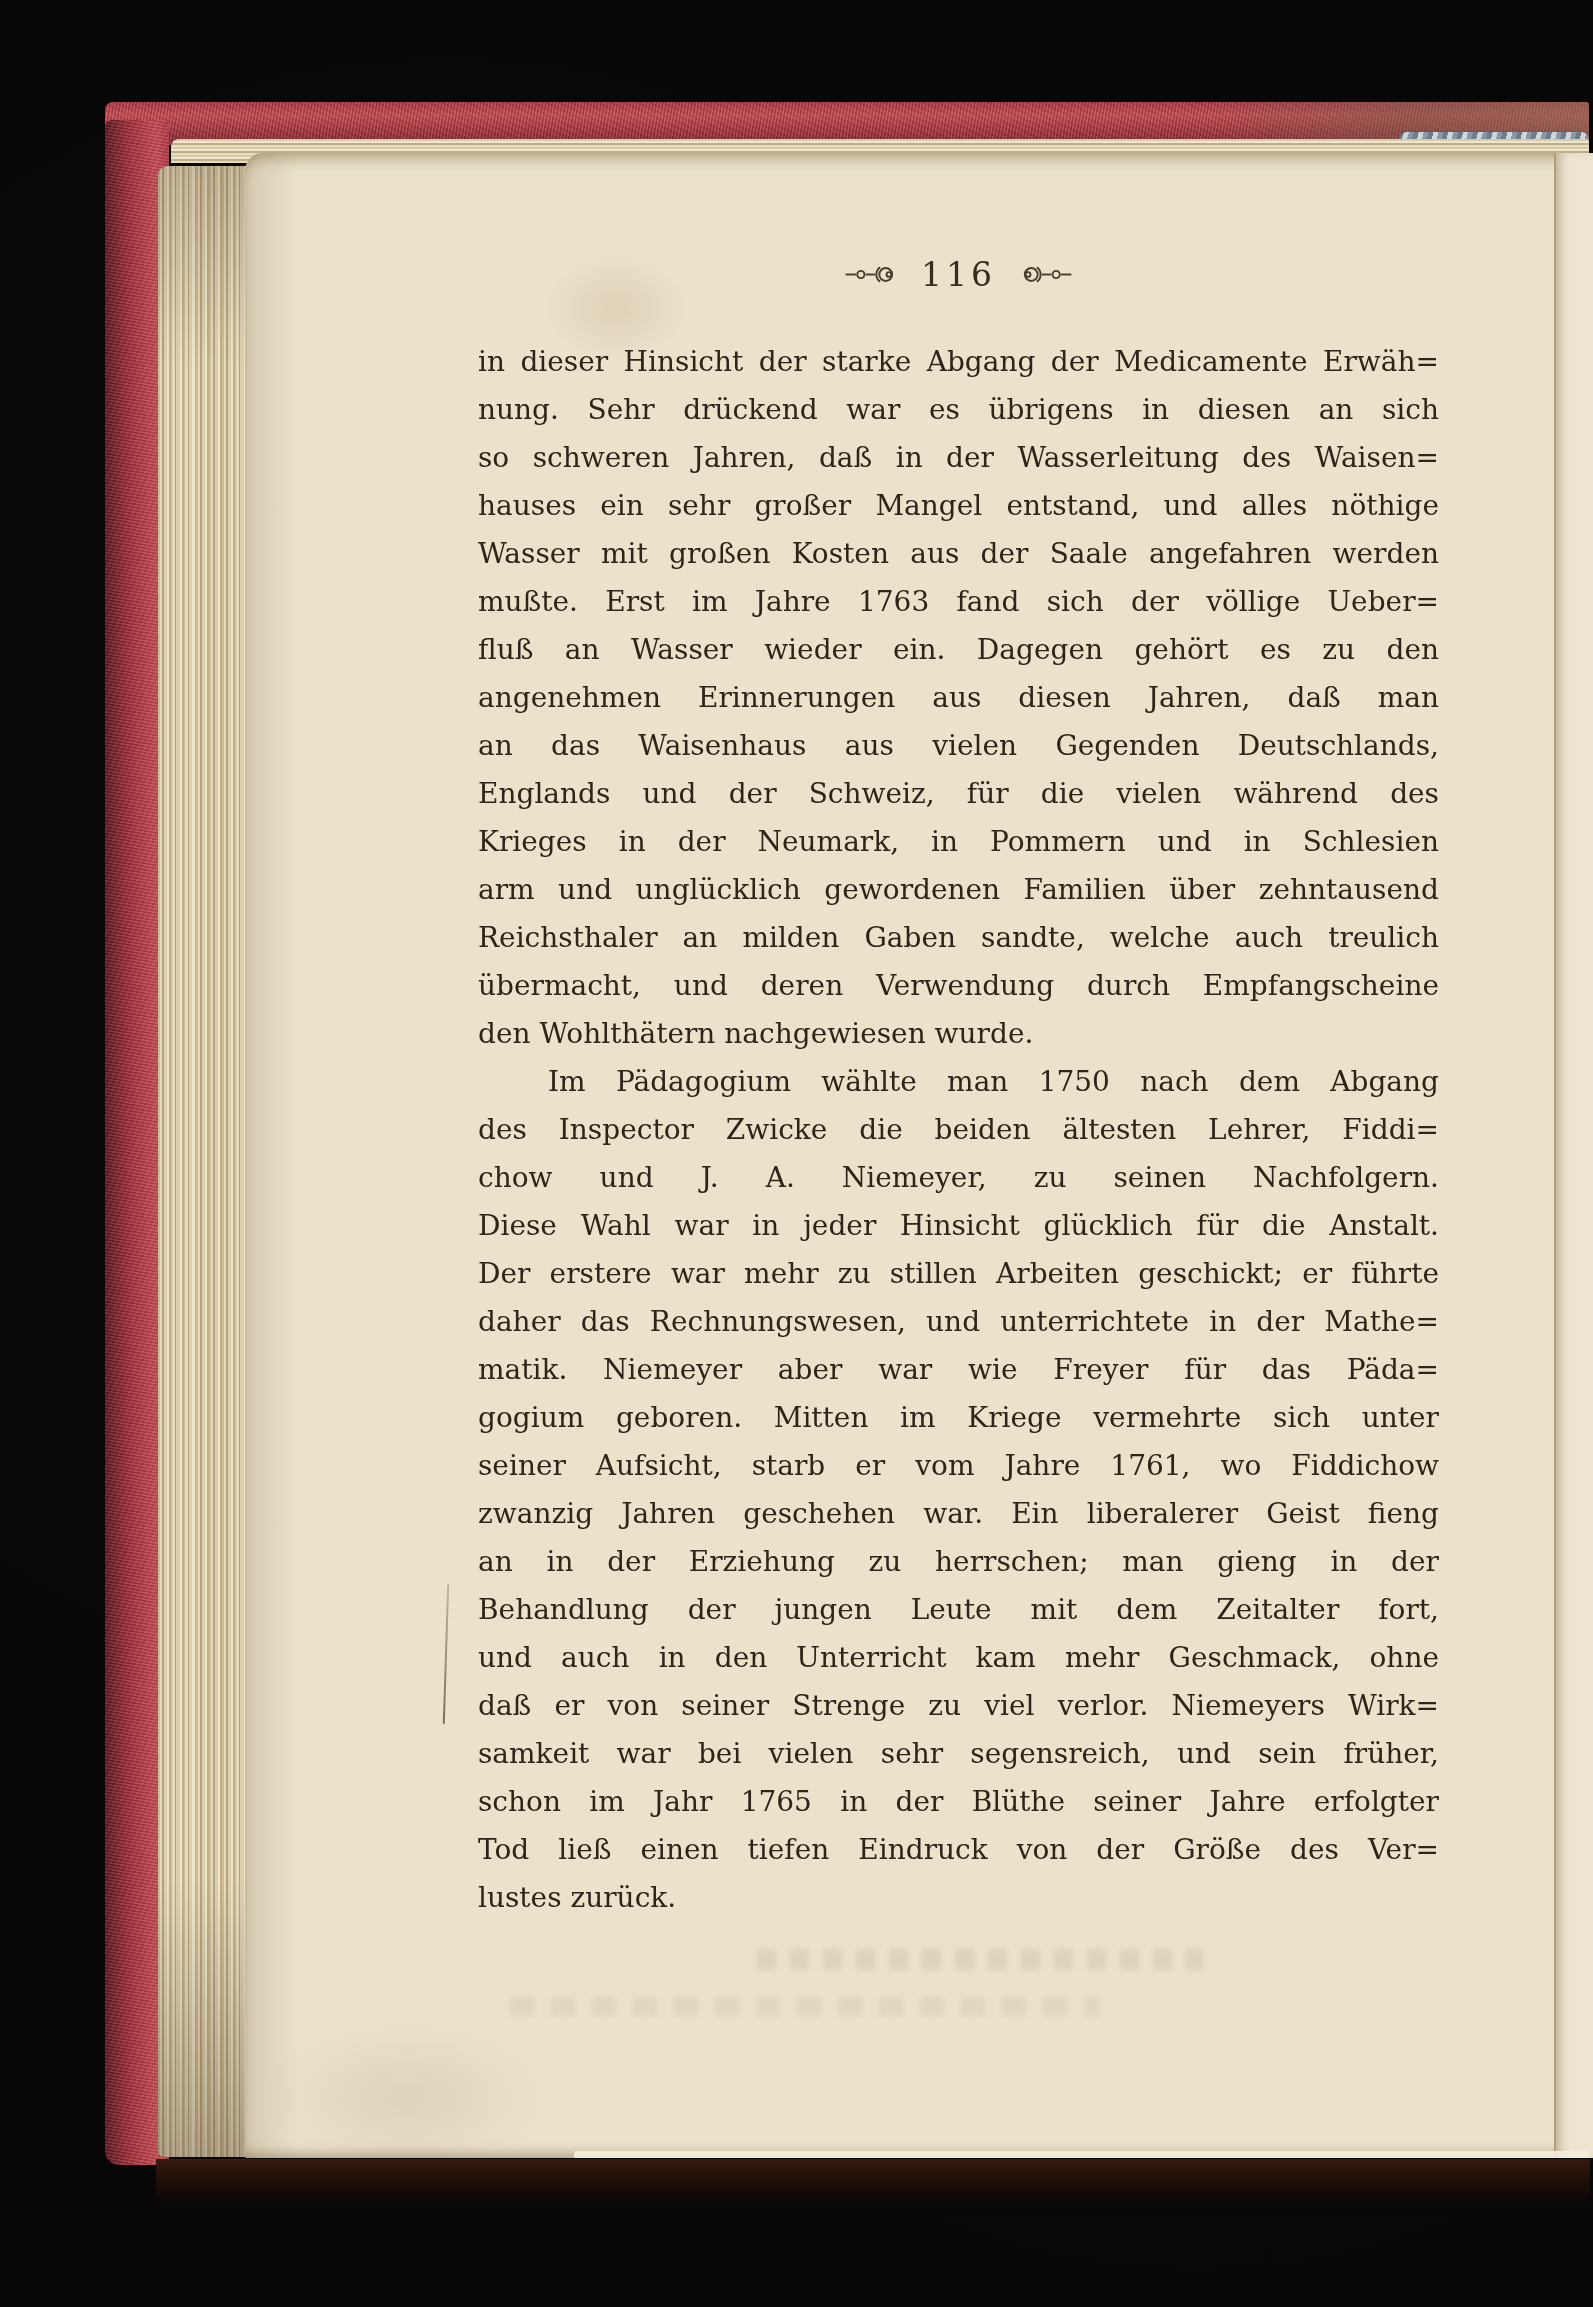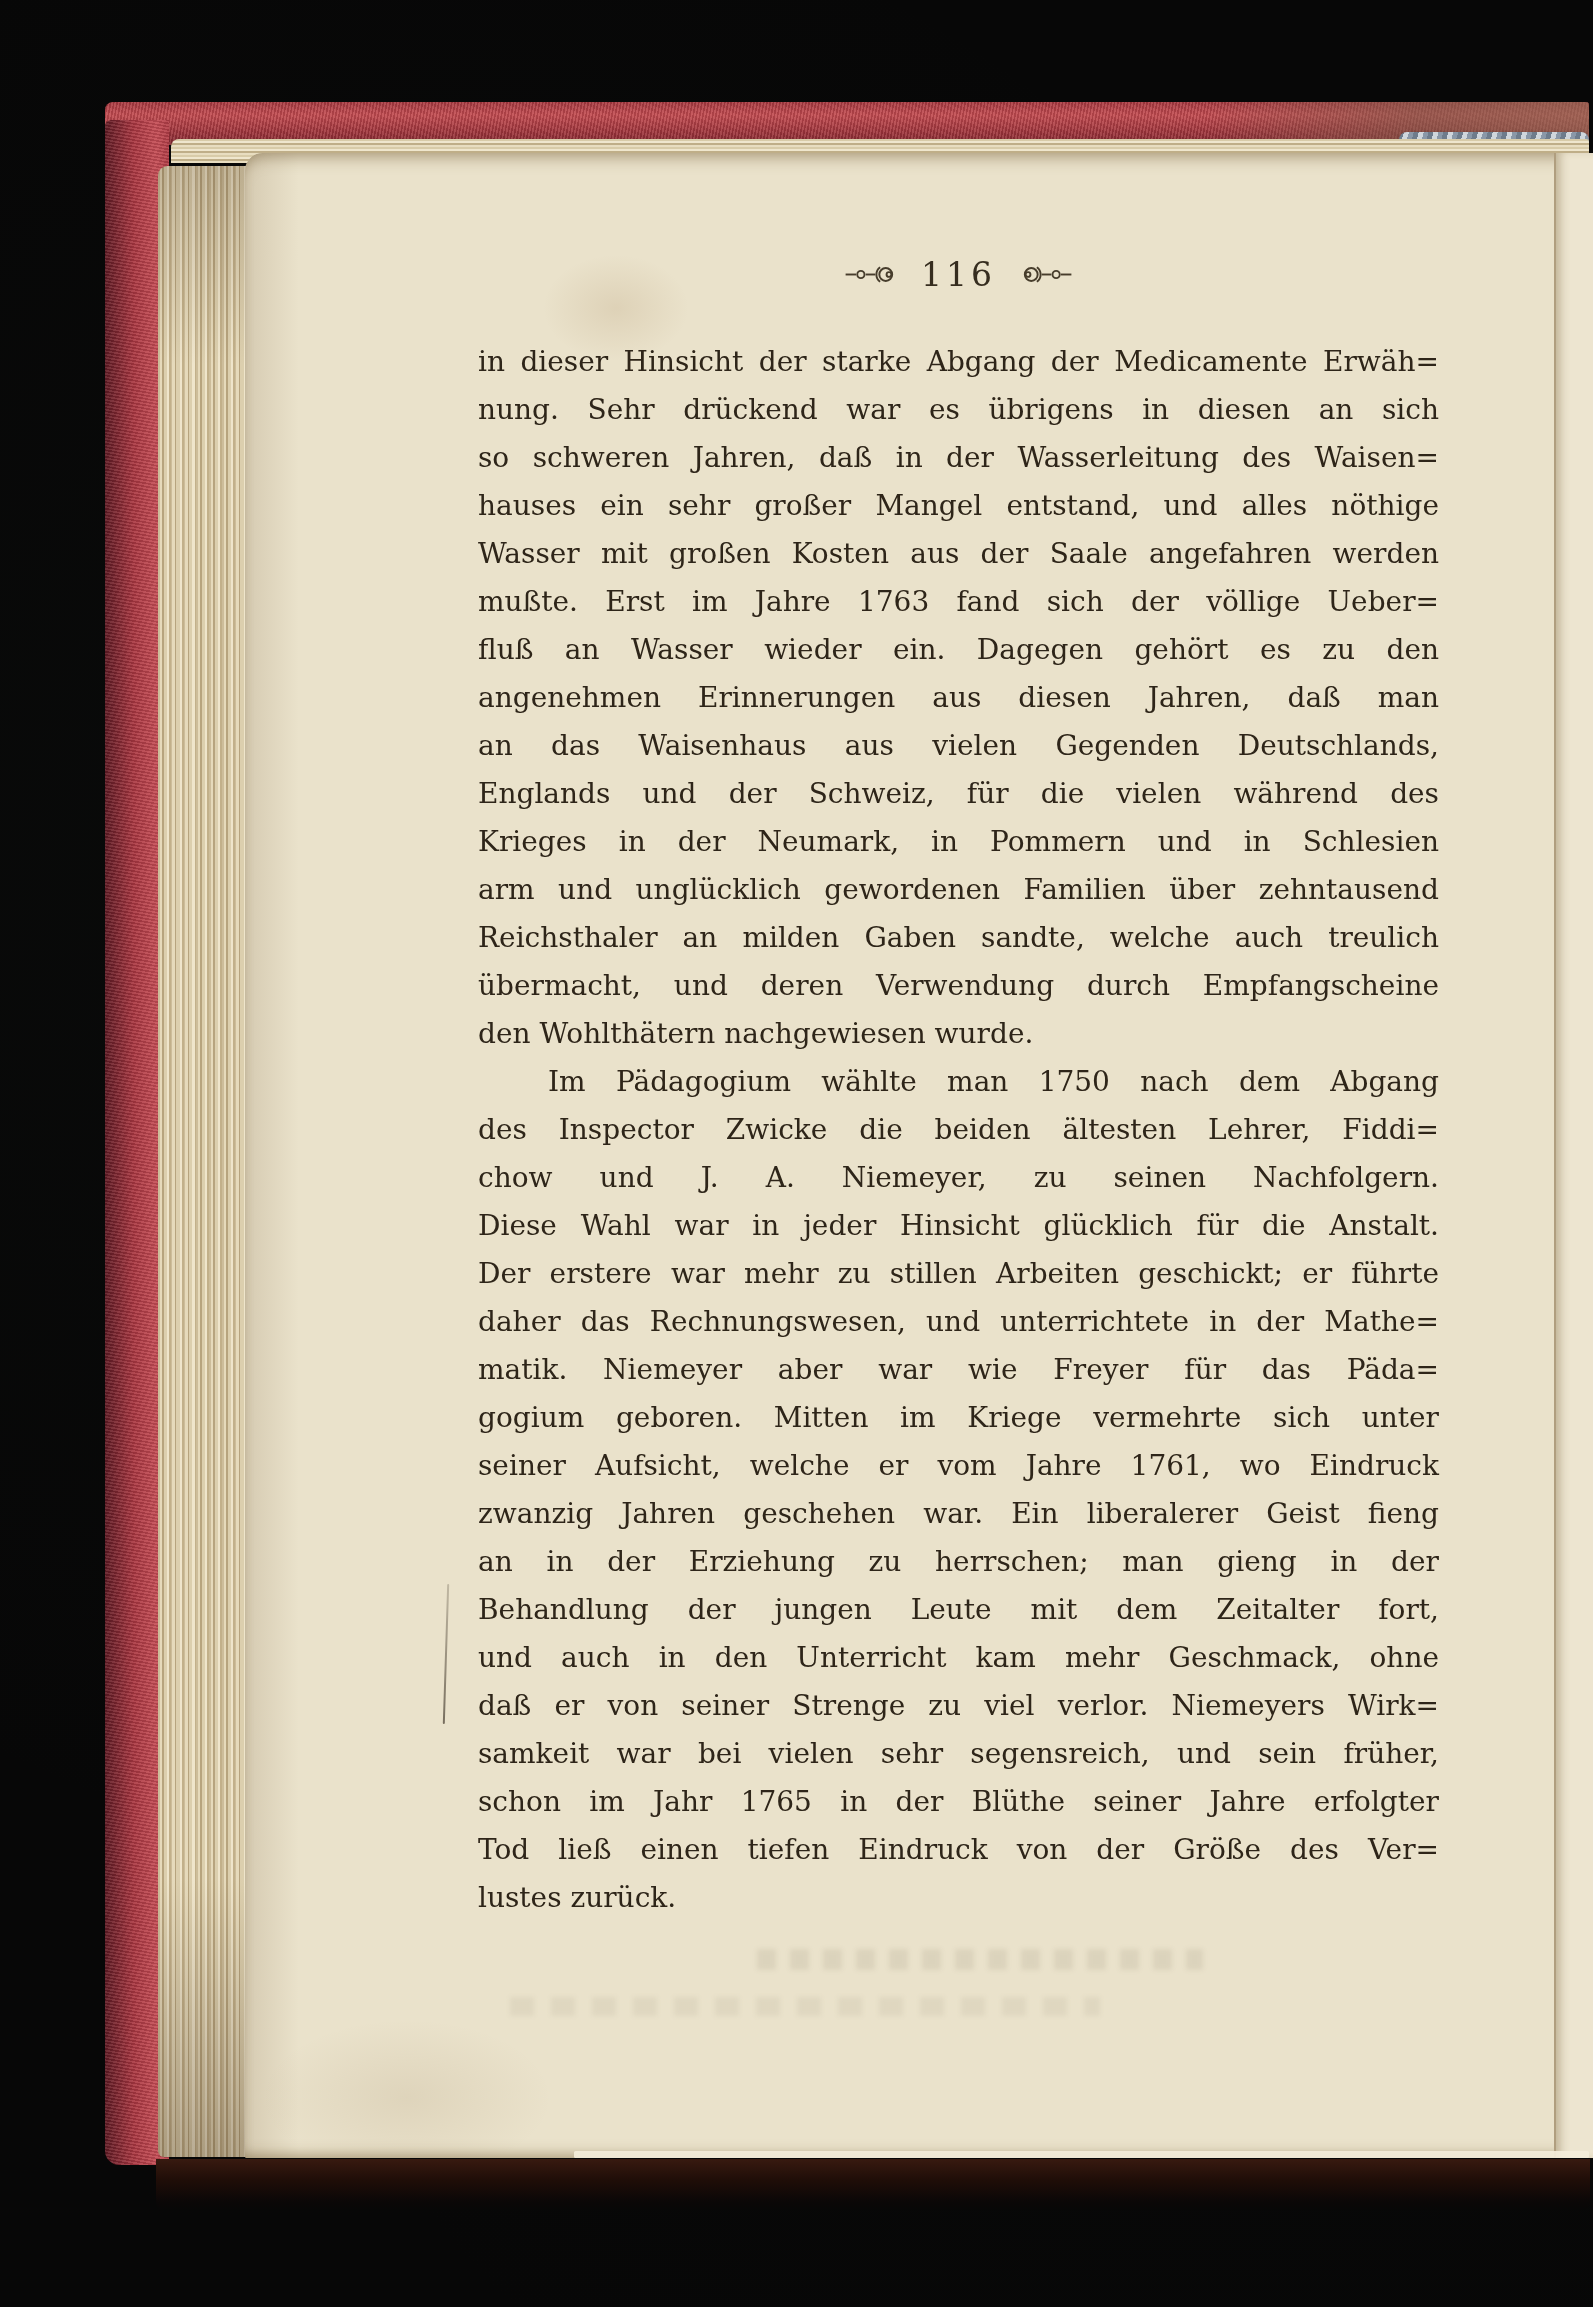--- a/index.html
+++ b/index.html
@@ -148,21 +148,21 @@
     <div class="line">übermacht, und deren Verwendung durch Empfangscheine</div>
     <div class="line pend">den Wohlthätern nachgewiesen wurde.</div>
     <div class="line indent">Im Pädagogium wählte man 1750 nach dem Abgang</div>
     <div class="line">des Inspector Zwicke die beiden ältesten Lehrer, Fiddi=</div>
     <div class="line">chow und J. A. Niemeyer, zu seinen Nachfolgern.</div>
     <div class="line">Diese Wahl war in jeder Hinsicht glücklich für die Anstalt.</div>
     <div class="line">Der erstere war mehr zu stillen Arbeiten geschickt; er führte</div>
     <div class="line">daher das Rechnungswesen, und unterrichtete in der Mathe=</div>
     <div class="line">matik. Niemeyer aber war wie Freyer für das Päda=</div>
     <div class="line">gogium geboren. Mitten im Kriege vermehrte sich unter</div>
-    <div class="line">seiner Aufsicht, welche er vom Jahre 1761, wo Eindruck</div>
+    <div class="line">seiner Aufsicht, starb er vom Jahre 1761, wo Fiddichow</div>
     <div class="line">zwanzig Jahren geschehen war. Ein liberalerer Geist fieng</div>
     <div class="line">an in der Erziehung zu herrschen; man gieng in der</div>
     <div class="line">Behandlung der jungen Leute mit dem Zeitalter fort,</div>
     <div class="line">und auch in den Unterricht kam mehr Geschmack, ohne</div>
     <div class="line">daß er von seiner Strenge zu viel verlor. Niemeyers Wirk=</div>
     <div class="line">samkeit war bei vielen sehr segensreich, und sein früher,</div>
     <div class="line">schon im Jahr 1765 in der Blüthe seiner Jahre erfolgter</div>
     <div class="line">Tod ließ einen tiefen Eindruck von der Größe des Ver=</div>
     <div class="line pend">lustes zurück.</div>
   </div>

